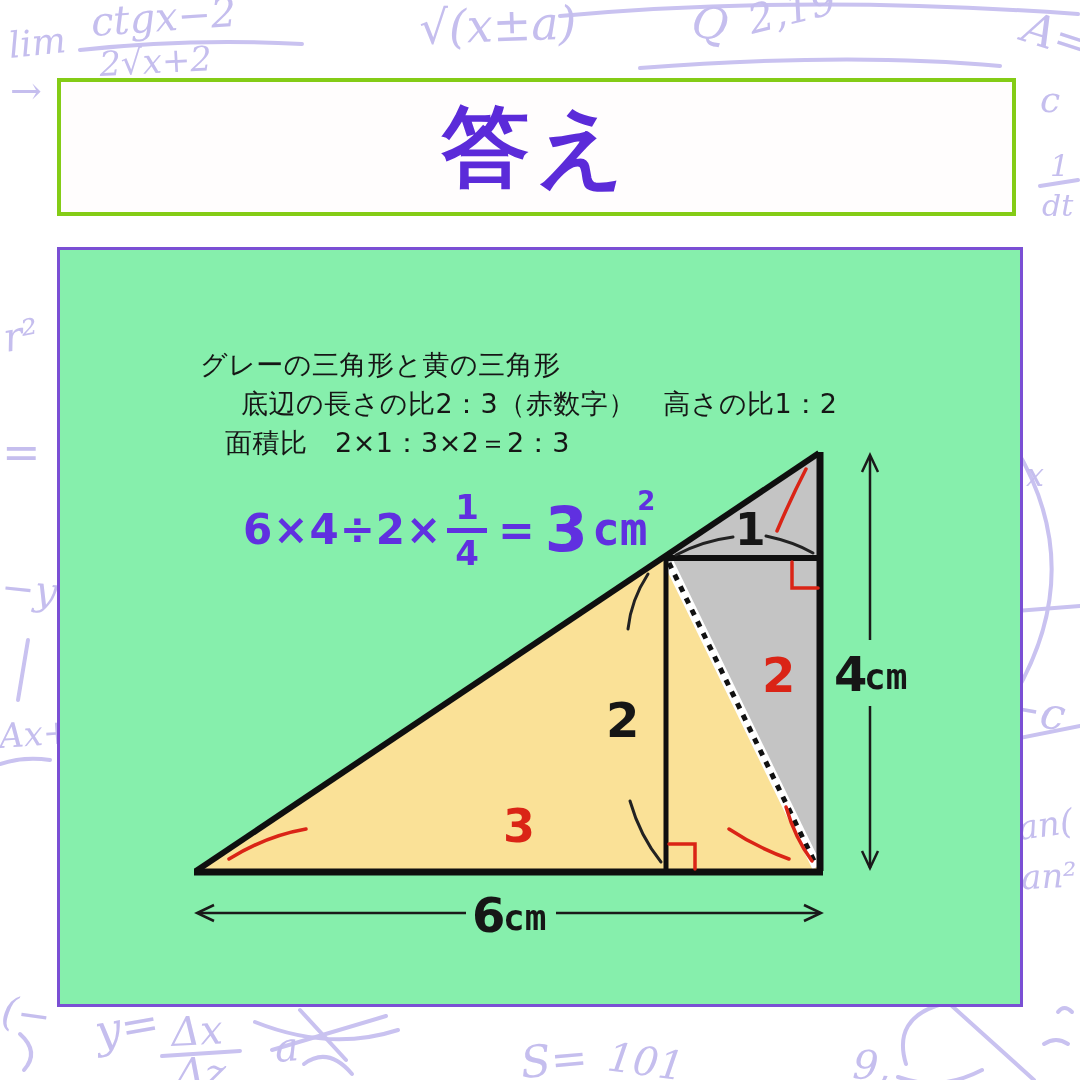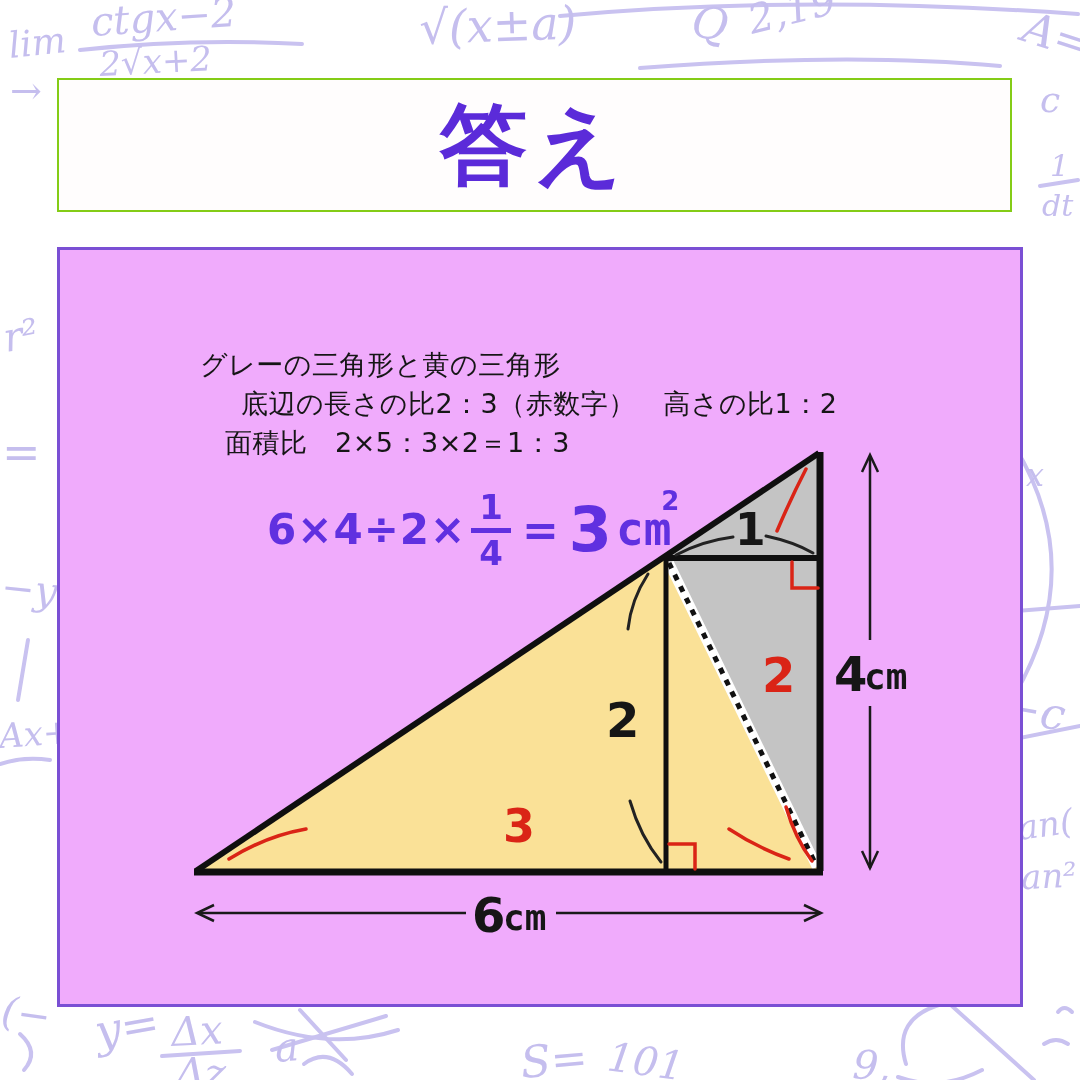--- a/index.html
+++ b/index.html
@@ -8,39 +8,39 @@
     background:#ffffff;
     font-family:"DejaVu Sans",sans-serif;
   }
   
   .doodle-layer{position:absolute;inset:0;z-index:0;}
   .doodle-layer path{stroke:#c9c2f0;stroke-width:4;fill:none;stroke-linecap:round;}
   .doodle-layer text{fill:#c5beee;font-family:"DejaVu Serif",serif;font-style:italic;}
   
   .title-box{
     position:absolute;left:57px;top:78px;width:951px;height:130px;z-index:2;
-    border:2px solid #84cc16;background:#fffdfd;
+    border:4px solid #84cc16;background:#fffdfd;
     display:flex;align-items:center;justify-content:center;
   }
   .title-text{
     font-size:88px;font-weight:bold;color:#5b2bd9;letter-spacing:6px;
   }
   
   .content-box{
     position:absolute;left:57px;top:247px;width:960px;height:754px;z-index:2;
-    border:3px solid #7a4fd4;background:#f0abfc;
+    border:3px solid #7a4fd4;background:#86efac;
   }
   .expl-line{position:absolute;font-size:27px;color:#161616;white-space:nowrap;letter-spacing:0.5px;}
   .expl-1{left:140px;top:97px;}
   .expl-2{left:165px;top:136px;margin-left:16px;}
   .expl-3{left:165px;top:175px;}
   
   .formula{
     position:absolute;left:183px;top:238px;z-index:3;
-    display:flex;align-items:center;color:#6030e0;white-space:nowrap;margin-left:24px;
+    display:flex;align-items:center;color:#6030e0;white-space:nowrap;
   }
   .f-lhs{font-size:42px;font-weight:bold;letter-spacing:1px;}
   .f-frac{display:inline-flex;flex-direction:column;align-items:center;margin:0 5px;line-height:1;}
   .f-num{font-size:34px;font-weight:bold;padding:2px 8px 4px;border-bottom:5px solid #6030e0;}
   .f-den{font-size:34px;font-weight:bold;padding-top:3px;}
   .f-eq{font-size:44px;font-weight:bold;margin:0 10px 0 6px;}
   .f-res{font-size:62px;font-weight:bold;margin-right:4px;}
   .f-unit{font-size:46px;font-weight:bold;font-family:"DejaVu Sans Mono",monospace;position:relative;}
   .f-sup{position:absolute;top:-16px;right:-8px;font-size:26px;font-family:"DejaVu Sans",sans-serif;}
   
@@ -106,21 +106,21 @@
   <text x="0" y="1024" font-size="40" transform="rotate(8 0 1024)">(−</text>
 </svg>
 
 <div class="title-box">
   <span class="title-text">答え</span>
 </div>
 
 <div class="content-box">
   <div class="expl-line expl-1">グレーの三角形と黄の三角形</div>
   <div class="expl-line expl-2">底辺の長さの比2：3（赤数字）　高さの比1：2</div>
-  <div class="expl-line expl-3">面積比　2×5：3×2＝1：3</div>
+  <div class="expl-line expl-3">面積比　2×1：3×2＝2：3</div>
 
   <div class="formula">
     <span class="f-lhs">6×4÷2×</span>
     <span class="f-frac">
       <span class="f-num">1</span>
       <span class="f-den">4</span>
     </span>
     <span class="f-eq">=</span>
     <span class="f-res">3</span>
     <span class="f-unit"><span>cm</span><span class="f-sup">2</span></span>

